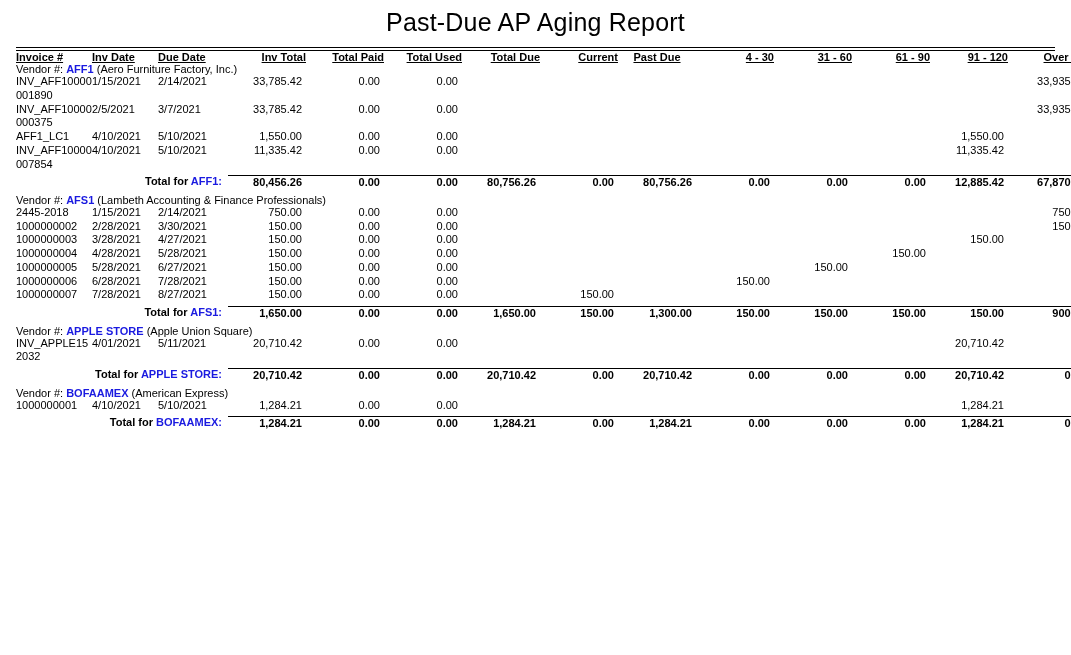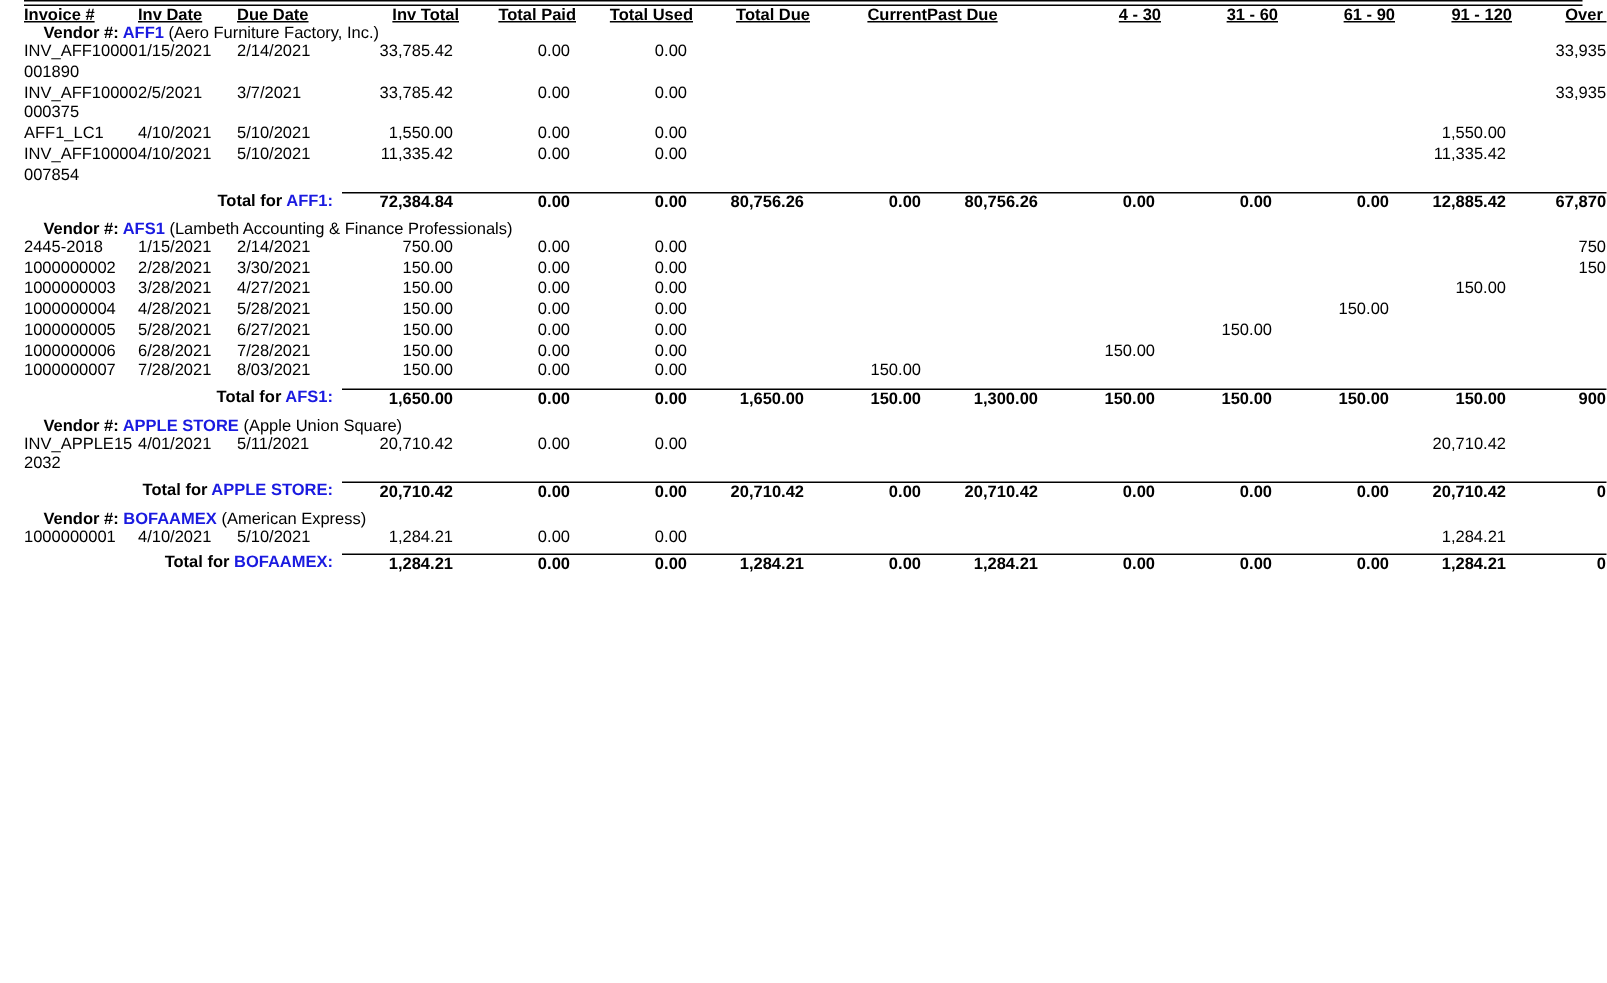--- a/index.html
+++ b/index.html
@@ -65,21 +65,21 @@
   .c-inv   { width: 76px;  text-align: left; }
   .c-invd  { width: 66px;  text-align: left; }
   .c-dued  { width: 70px;  text-align: left; }
   .c-num   { width: 78px;  text-align: right; padding-right: 4px !important; }
   .c-num-w { width: 82px;  text-align: right; padding-right: 4px !important; }
   .vendor-row td {
     padding-top: 9px;
     padding-bottom: 2px;
     font-size: 11px;
   }
-  .vendor-label { font-weight: bold; margin-left: 13px; }
+  .vendor-label { font-weight: normal; }
   .vendor-code  { color: #1a1ae0; font-weight: bold; }
   .vendor-name  { font-weight: normal; }
   .data-row td {
     padding-top: 3px;
     padding-bottom: 1px;
     font-size: 11px;
   }
   .inv-id { line-height: 1.25; word-wrap: break-word; }
   .total-row td {
     font-weight: bold;
@@ -97,20 +97,21 @@
     border-bottom: 1px solid #000;
     height: 1px;
   }
   .spacer td { height: 6px; }
 </style>
 </head>
 <body>
 
 <div class="page">
 
+  <div class="report-title">Past-Due AP Aging Report</div>
   <div class="rule-top"></div>
 
   <table class="report">
     <colgroup>
       <col class="c-inv">
         <col class="c-invd">
         <col class="c-dued">
       <col class="c-num">
         <col class="c-num">
         <col class="c-num">
@@ -126,21 +127,21 @@
     <tbody id="table-body">
         <tr class="hdr">
           <td><span class="u">Invoice #</span></td>
           <td><span class="u">Inv Date</span></td>
           <td><span class="u">Due Date</span></td>
           <td style="text-align: right;"><span class="u">Inv Total</span></td>
           <td style="text-align: right;"><span class="u">Total Paid</span></td>
           <td style="text-align: right; margin-left: 48px;"><span class="u">Total Used</span></td>
           <td style="text-align: right;"><span class="u">Total Due</span></td>
           <td style="text-align: right;"><span class="u">Current</span></td>
-          <td style="text-align: left;"><span class="u">Past Due</span></td>
+          <td style="text-align: center;"><span class="u">Past Due</span></td>
           <td style="text-align: right;"><span class="u">4 - 30</span></td>
           <td style="text-align: right;"><span class="u">31 - 60</span></td>
           <td style="text-align: right;"><span class="u">61 - 90</span></td>
           <td style="text-align: right; padding-left: 20px;"><span class="u">91 - 120</span></td>
           <td style="text-align: right;"><span class="u">Over 120</span></td>
         </tr>
         <tr class="vendor-row">
           <td colspan="14"><span class="vendor-label">Vendor #: </span><span class="vendor-code">AFF1</span><span class="vendor-name"> (Aero Furniture Factory, Inc.)</span></td>
         </tr>
         <tr class="data-row">
@@ -226,21 +227,21 @@
           <td class="ln"></td>
           <td class="ln"></td>
           <td class="ln"></td>
           <td class="ln"></td>
           <td class="ln"></td>
           <td class="ln"></td>
           <td class="ln"></td>
         </tr>
         <tr class="total-row">
           <td colspan="3" class="total-label"><span>Total for </span><span class="vendor-code">AFF1:</span></td>
-          <td style="text-align: right; padding-right: 4px;">72,384.84</td>
+          <td style="text-align: right; padding-right: 4px;">80,456.26</td>
           <td style="text-align: right; padding-right: 4px;">0.00</td>
           <td style="text-align: right; padding-right: 4px;">0.00</td>
           <td style="text-align: right; padding-right: 4px;">80,756.26</td>
           <td style="text-align: right; padding-right: 4px;">0.00</td>
           <td style="text-align: right; padding-right: 4px;">80,756.26</td>
           <td style="text-align: right; padding-right: 4px;">0.00</td>
           <td style="text-align: right; padding-right: 4px;">0.00</td>
           <td style="text-align: right; padding-right: 4px;">0.00</td>
           <td style="text-align: right; padding-right: 4px;">12,885.42</td>
           <td style="text-align: right; padding-right: 4px;">67,870.84</td>
@@ -357,21 +358,21 @@
           <td style="text-align: right; padding-right: 4px;"></td>
           <td style="text-align: right; padding-right: 4px;"></td>
           <td style="text-align: right; padding-right: 4px;"></td>
           <td style="text-align: right; padding-right: 4px;"></td>
         </tr>
         <tr class="data-row">
           <td>
             <div class="inv-id">1000000007</div>
           </td>
           <td>7/28/2021</td>
-          <td>8/03/2021</td>
+          <td>8/27/2021</td>
           <td style="text-align: right; padding-right: 4px;">150.00</td>
           <td style="text-align: right; padding-right: 4px;">0.00</td>
           <td style="text-align: right; padding-right: 4px;">0.00</td>
           <td style="text-align: right; padding-right: 4px;"></td>
           <td style="text-align: right; padding-right: 4px;">150.00</td>
           <td style="text-align: right; padding-right: 4px;"></td>
           <td style="text-align: right; padding-right: 4px;"></td>
           <td style="text-align: right; padding-right: 4px;"></td>
           <td style="text-align: right; padding-right: 4px;"></td>
           <td style="text-align: right; padding-right: 4px;"></td>

